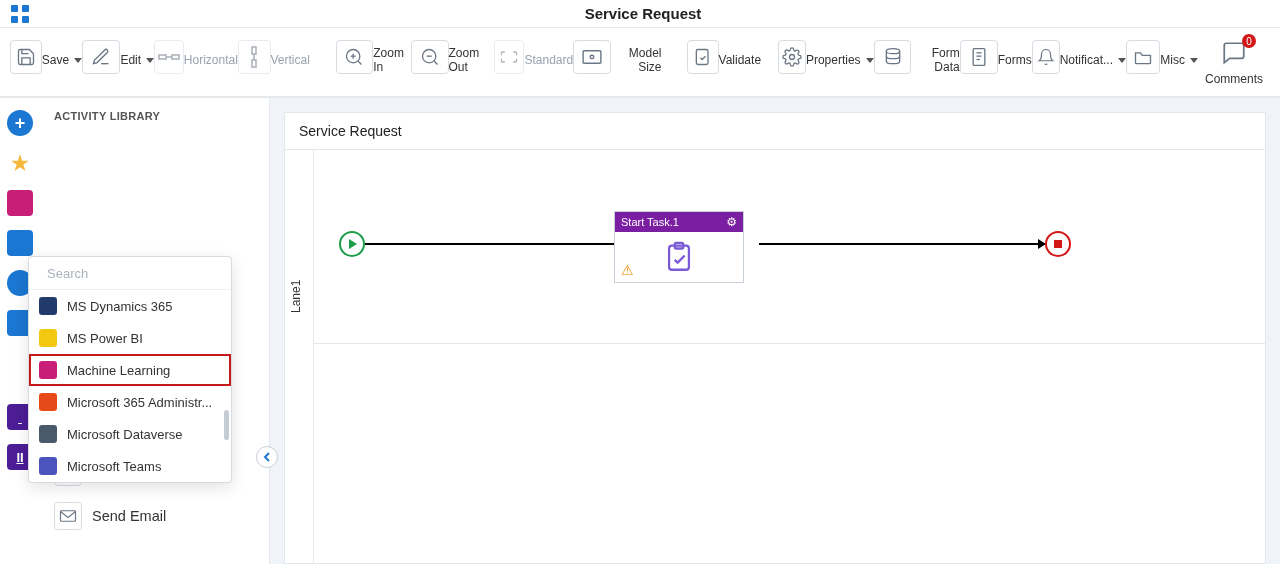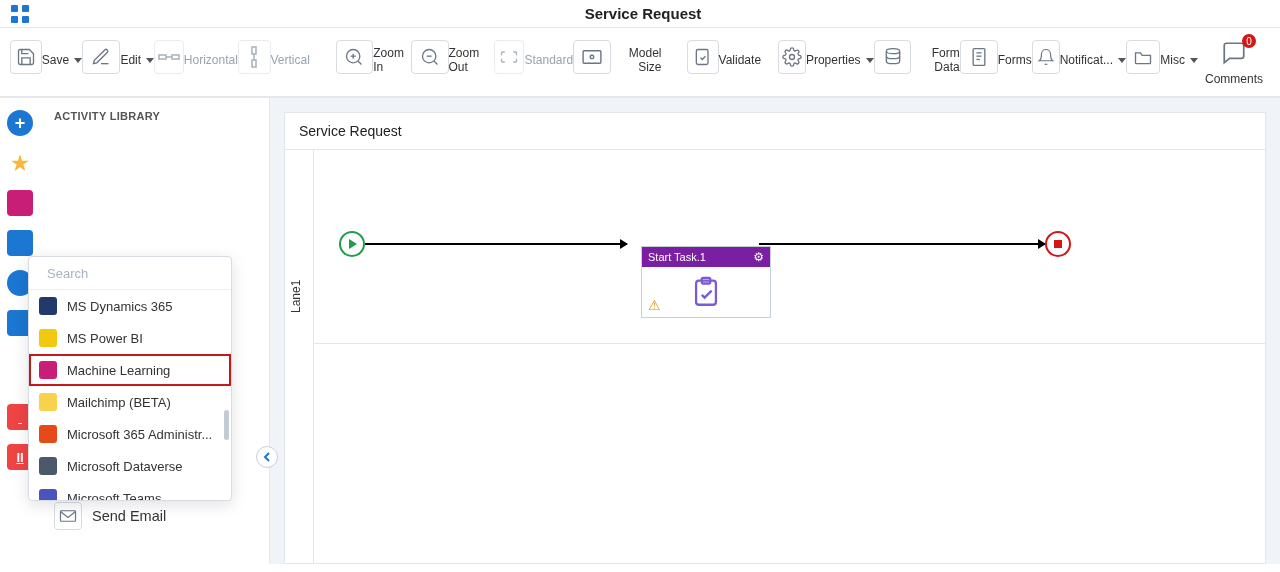--- a/index.html
+++ b/index.html
@@ -26,21 +26,21 @@
 
 .main { display: flex; height: calc(572px - 28px - 78px); position: relative; }
 
 
 .rail { width: 40px; background: #fff; display: flex; flex-direction: column; align-items: center; padding-top: 12px; gap: 14px; }
 .rail-ico { width: 26px; height: 26px; border-radius: 4px; display: flex; align-items: center; justify-content: center; color: #fff; font-size: 13px; font-weight: 700; }
 .rail-plus { background: #1b77d1; border-radius: 50%; font-size: 18px; }
 .rail-star { color: #f6b73d; background: transparent; font-size: 20px; }
 .rail-pink { background: #c91e77; }
 .rail-blue { background: #1b77d1; }
-.rail-indigo { background: #ef4444; text-decoration: underline; }
+.rail-indigo { background: #4c1d95; text-decoration: underline; }
 
 
 .panel { width: 230px; background: #fff; border-right: 1px solid #e5e8eb; position: relative; padding-top: 12px; }
 .panel-title { font-size: 11px; font-weight: 700; letter-spacing: .3px; color: #555; padding: 0 14px 8px 14px; }
 .side-items { padding: 6px 0 10px 0; }
 .side-item { display: flex; align-items: center; gap: 10px; padding: 8px 14px; cursor: pointer; }
 .side-ico { width: 28px; height: 28px; border: 1px solid #d6dce2; border-radius: 4px; display: flex; align-items: center; justify-content: center; color: #6b7785; }
 .side-label { font-size: 14.5px; color: #333; }
 
 
@@ -67,21 +67,21 @@
 
 .node-start { position: absolute; left: 54px; top: 118px; width: 26px; height: 26px; border: 2px solid #1e9e4a; border-radius: 50%; display: flex; align-items: center; justify-content: center; }
 .node-start::after { content: ""; border-left: 8px solid #1e9e4a; border-top: 5px solid transparent; border-bottom: 5px solid transparent; margin-left: 2px; }
 .node-end { position: absolute; left: 760px; top: 118px; width: 26px; height: 26px; border: 2px solid #d31616; border-radius: 50%; display: flex; align-items: center; justify-content: center; }
 .node-end::after { content: ""; width: 8px; height: 8px; background: #d31616; }
 .edge1 { position: absolute; left: 80px; top: 130px; width: 262px; height: 2px; background: #000; }
 .edge1::after { content: ""; position: absolute; right: -1px; top: -4px; border-left: 8px solid #000; border-top: 5px solid transparent; border-bottom: 5px solid transparent; }
 .edge2 { position: absolute; left: 474px; top: 130px; width: 286px; height: 2px; background: #000; }
 .edge2::after { content: ""; position: absolute; right: -1px; top: -4px; border-left: 8px solid #000; border-top: 5px solid transparent; border-bottom: 5px solid transparent; }
 
-.task { position: absolute; left: 356px; top: 98px; width: 130px; border: 1px solid #c8d0d9; background: #fff; margin-top: 35px; }
+.task { position: absolute; left: 329px; top: 98px; width: 130px; border: 1px solid #c8d0d9; background: #fff; }
 .task-head { background: #7b1fa2; color: #fff; font-size: 11px; padding: 3px 6px; display: flex; justify-content: space-between; align-items: center; }
 .task-body { height: 50px; display: flex; align-items: center; justify-content: center; position: relative; }
 .task-warn { position: absolute; left: 6px; bottom: 4px; color: #e68a00; font-size: 14px; }
 </style>
 </head>
 <body>
 
 <div class="top-row">
   <div class="app-logo">
     <svg width="18" height="18" viewBox="0 0 18 18">
@@ -322,24 +322,20 @@
         </div>
         <div class="pv-item">
           <div class="pv-ico" style="background: rgb(242, 200, 17);"></div>
           <span>MS Power BI</span>
         </div>
         <div class="pv-item selected">
           <div class="pv-ico" style="background: rgb(201, 30, 119);"></div>
           <span>Machine Learning</span>
         </div>
         <div class="pv-item">
-          <div class="pv-ico" style="background: rgb(247, 210, 74);"></div>
-          <span>Mailchimp (BETA)</span>
-        </div>
-        <div class="pv-item">
           <div class="pv-ico" style="background: rgb(230, 74, 25);"></div>
           <span>Microsoft 365 Administr...</span>
         </div>
         <div class="pv-item">
           <div class="pv-ico" style="background: rgb(74, 90, 106);"></div>
           <span>Microsoft Dataverse</span>
         </div>
         <div class="pv-item">
           <div class="pv-ico" style="background: rgb(75, 83, 188);"></div>
           <span>Microsoft Teams</span>

